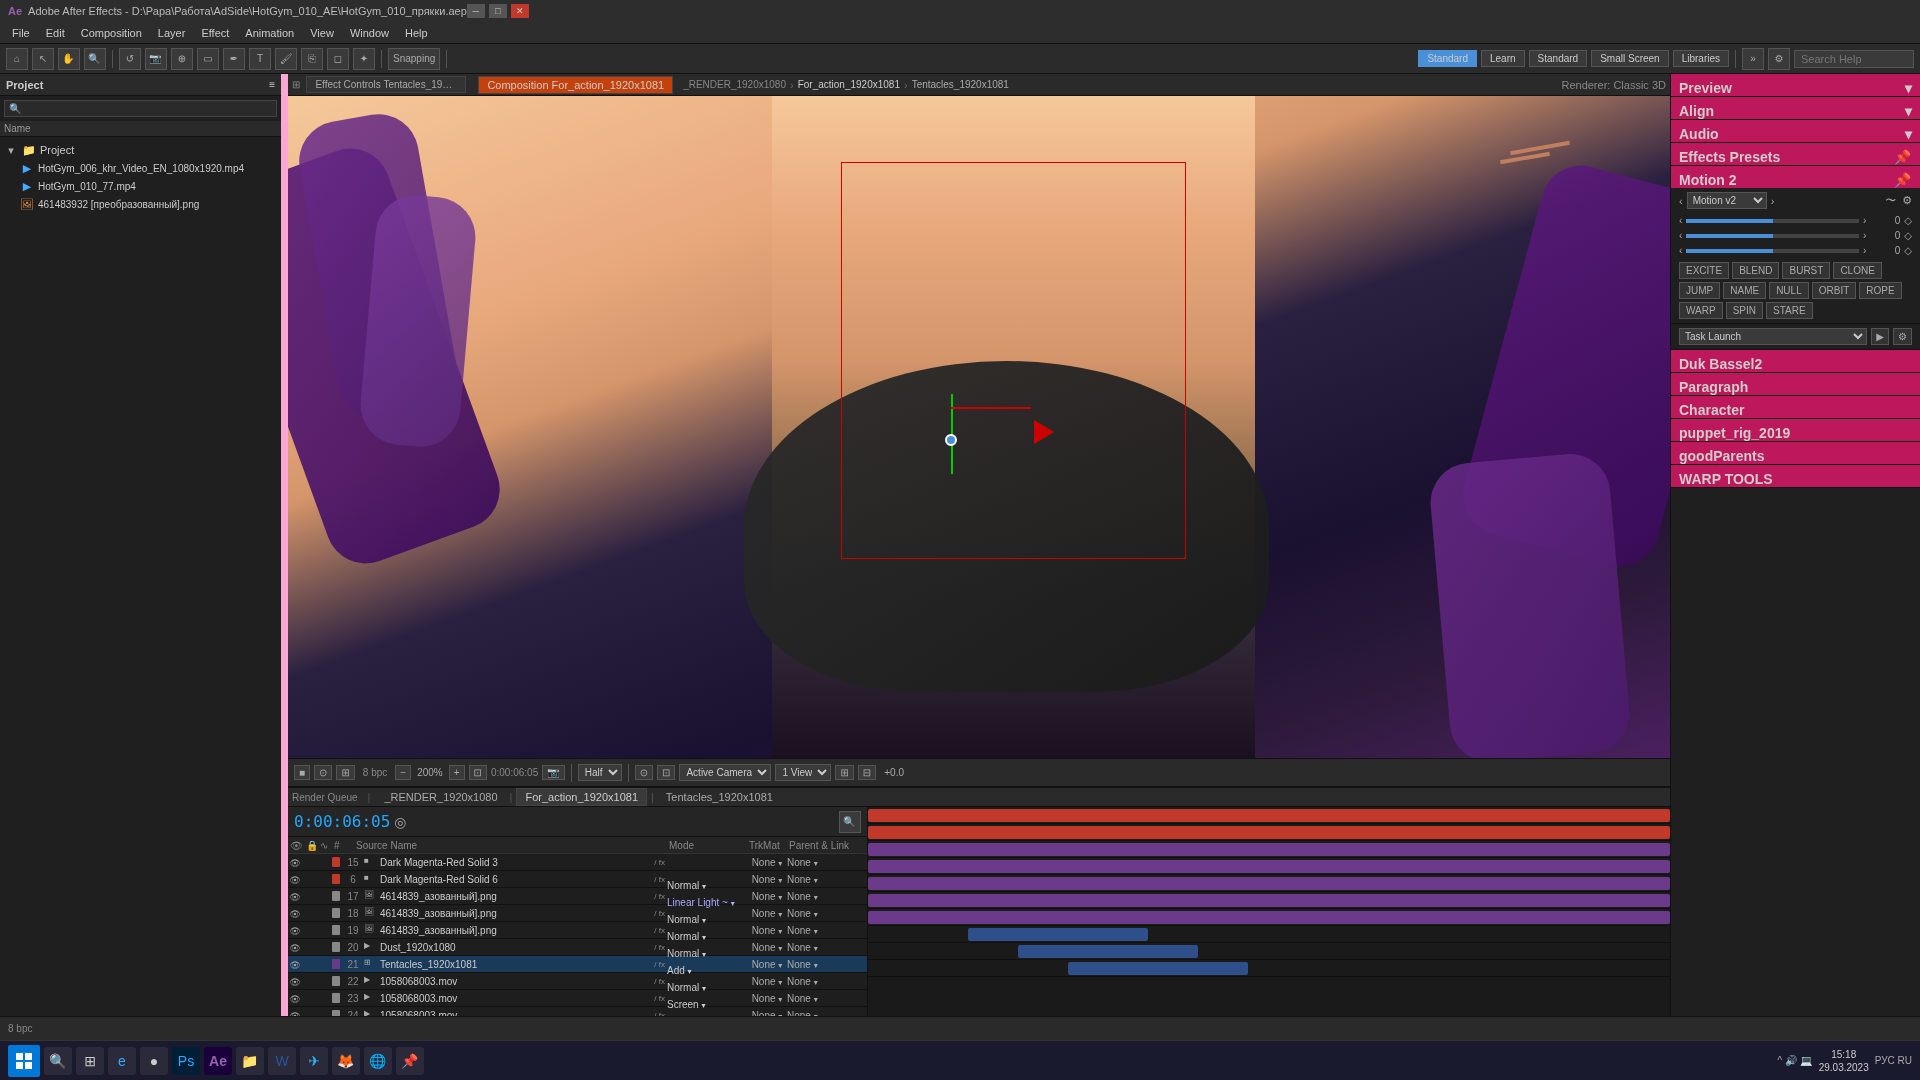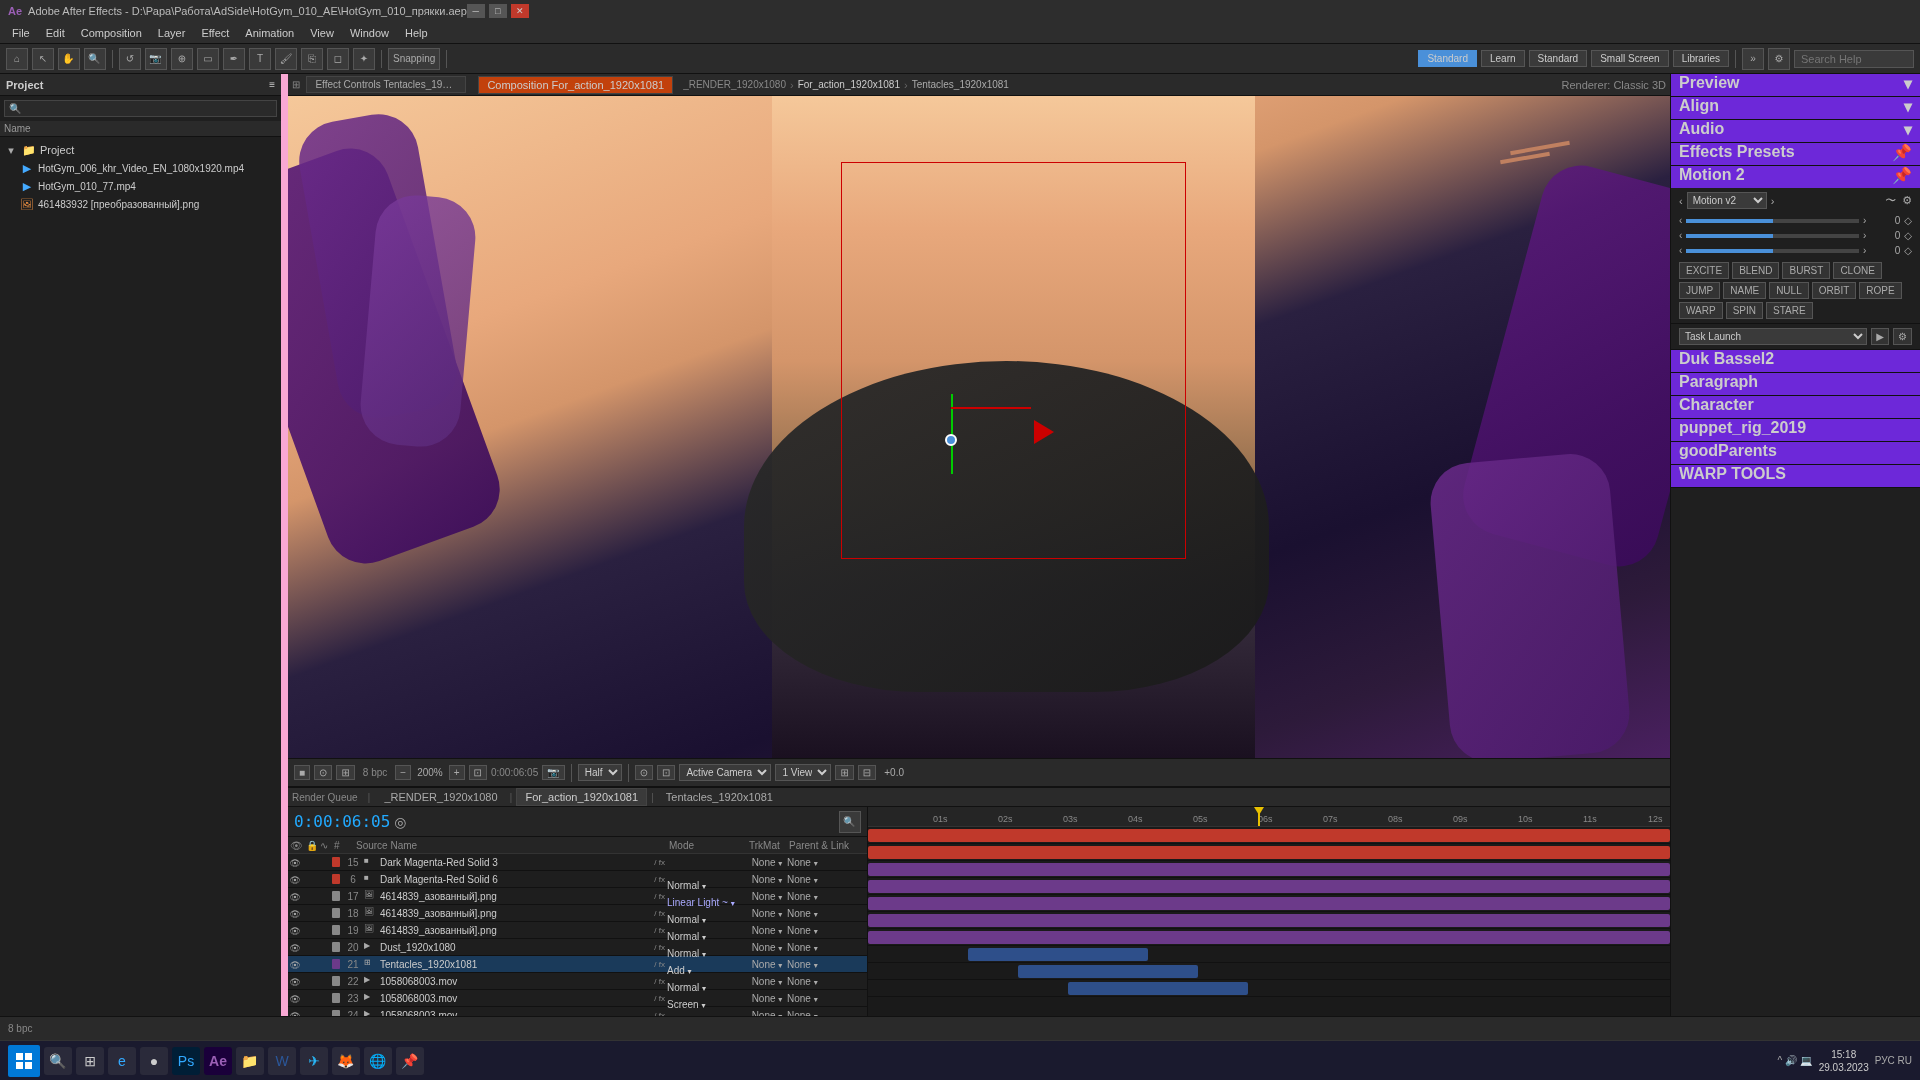--- a/index.html
+++ b/index.html
@@ -81,21 +81,21 @@
     .timeline-tracks { flex: 1; position: relative; overflow: hidden; }
     .track-row { height: 17px; border-bottom: 1px solid #111; position: relative; }
     .track-bar { position: absolute; height: 13px; top: 2px; border-radius: 2px; }
     .track-bar.red { background: #c0392b; }
     .track-bar.blue { background: #2e4f8a; }
     .track-bar.purple { background: #6c3a8a; }
 
     
     .right-panel { width: 250px; background: #1f1f1f; display: flex; flex-direction: column; border-left: 1px solid #111; overflow-y: auto; }
     .right-panel-section { border-bottom: 1px solid #111; }
-    .right-section-header { height: 22px; background: #6d28d9; display: flex; align-items: flex-start; padding: 0 8px; font-size: 16px; font-weight: bold; color: #ccc; cursor: pointer; }
+    .right-section-header { height: 22px; background: #be185d; display: flex; align-items: flex-end; padding: 0 8px; font-size: 14px; font-weight: bold; color: #ccc; cursor: pointer; }
     .motion2-header { display: flex; align-items: center; gap: 4px; padding: 4px 8px; }
     .motion2-select { background: #3a3a3a; border: 1px solid #555; color: #ccc; font-size: 10px; padding: 1px; width: 80px; }
     .motion2-row { display: flex; align-items: center; padding: 2px 8px; gap: 4px; }
     .motion2-slider { flex: 1; height: 4px; background: #444; position: relative; }
     .motion2-val { width: 30px; text-align: right; font-size: 10px; color: #aaa; }
     .motion2-btns { display: flex; flex-wrap: wrap; gap: 3px; padding: 4px 8px; }
     .motion2-btn { padding: 2px 6px; background: #333; border: 1px solid #555; color: #aaa; font-size: 10px; cursor: pointer; display: flex; align-items: center; gap: 2px; }
     .task-launch-row { display: flex; align-items: center; padding: 4px 8px; gap: 4px; }
     .task-select { background: #3a3a3a; border: 1px solid #555; color: #ccc; font-size: 10px; padding: 1px; flex: 1; }
 
@@ -507,37 +507,20 @@
     <div class="layer-mode" style="color:#ccc;cursor:pointer;">
       Screen <span style="font-size:8px;">▾</span>
     </div>
     <div class="layer-trk" style="cursor:pointer;">None <span style="font-size:8px;">▾</span></div>
     <div class="layer-parent" style="cursor:pointer;">None <span style="font-size:8px;">▾</span></div>
   </div>
             </div>
         </div>
 
         <div class="timeline-ruler-area">
-          <div class="timeline-ruler" id="ruler-container">
-              <span class="ruler-mark" style="left: 65px;">01s</span>
-              <span class="ruler-mark" style="left: 130px;">02s</span>
-              <span class="ruler-mark" style="left: 195px;">03s</span>
-              <span class="ruler-mark" style="left: 260px;">04s</span>
-              <span class="ruler-mark" style="left: 325px;">05s</span>
-              <span class="ruler-mark" style="left: 390px;">06s</span>
-              <span class="ruler-mark" style="left: 455px;">07s</span>
-              <span class="ruler-mark" style="left: 520px;">08s</span>
-              <span class="ruler-mark" style="left: 585px;">09s</span>
-              <span class="ruler-mark" style="left: 650px;">10s</span>
-              <span class="ruler-mark" style="left: 715px;">11s</span>
-              <span class="ruler-mark" style="left: 780px;">12s</span>
-              <div class="timeline-playhead" style="left: 390px;">
-                <div class="tl-head-marker"></div>
-              </div>
-            </div>
           <div class="timeline-tracks" id="track-container">
               <div class="track-row">
                 <div class="track-bar red" style="left: 0px; width: 100%;"></div>
               </div>
               <div class="track-row">
                 <div class="track-bar red" style="left: 0px; width: 100%;"></div>
               </div>
               <div class="track-row">
                 <div class="track-bar purple" style="left: 0px; width: 100%;"></div>
               </div>

